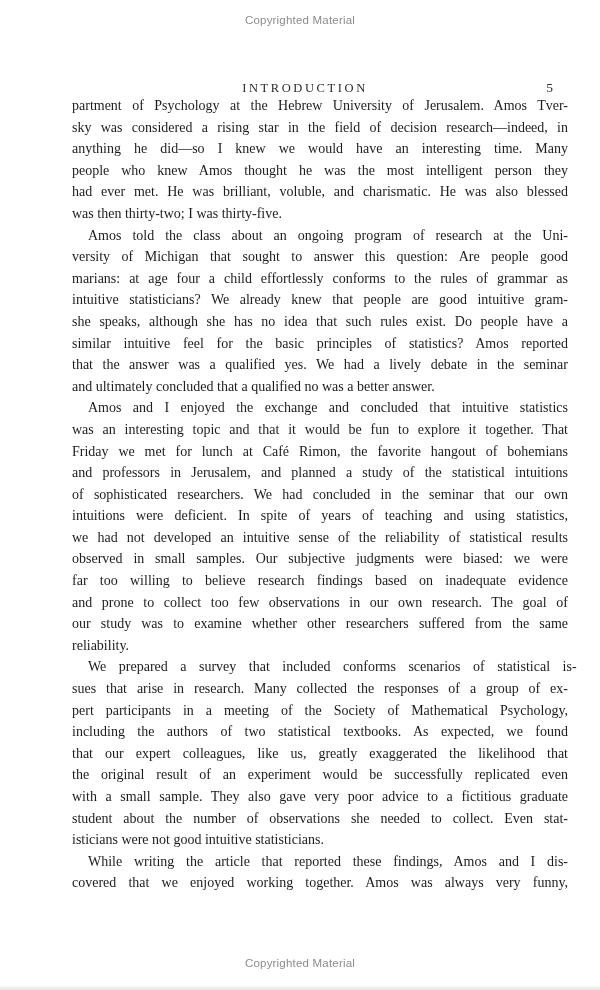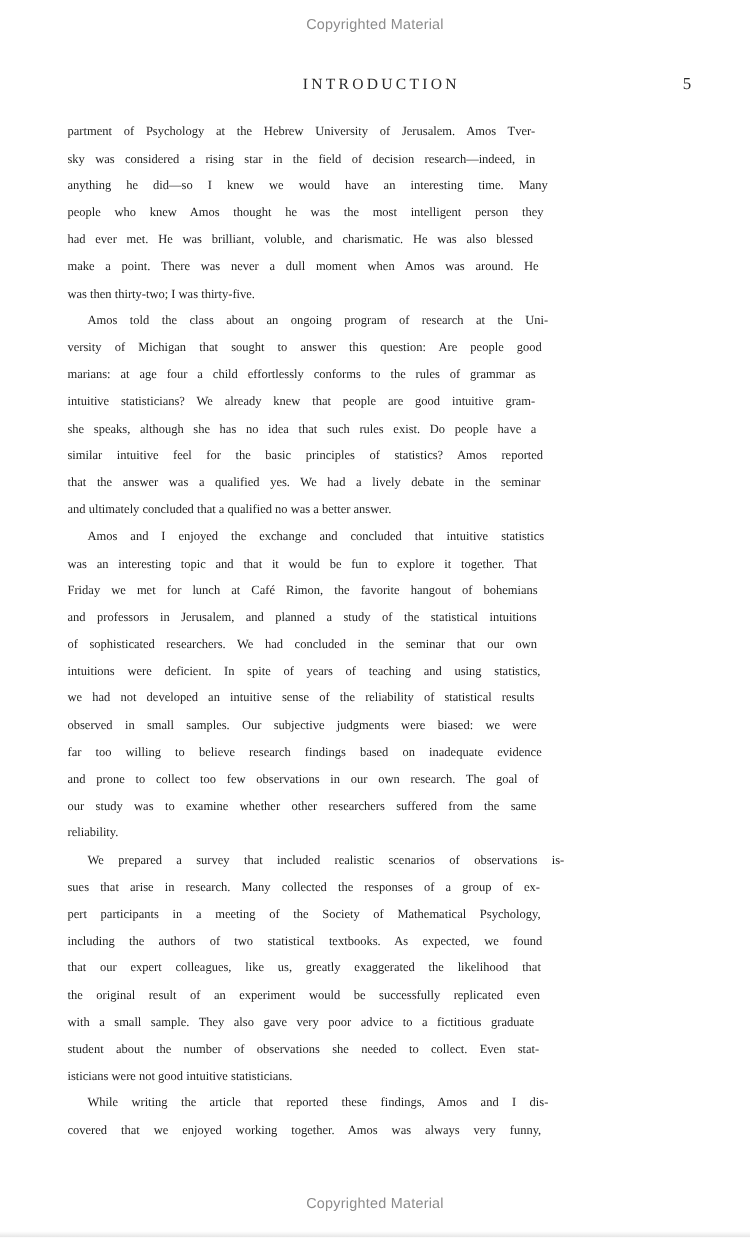--- a/index.html
+++ b/index.html
@@ -23,44 +23,44 @@
     text-align: center;
     font-family: "Liberation Sans", "DejaVu Sans", sans-serif;
     font-size: 11.5px;
     color: #8c8c8c;
     letter-spacing: 0.2px;
   }
   .watermark.top { top: 14px; }
   .watermark.bottom { top: 957px; }
   .page-header {
     position: absolute;
-    top: 60px;
+    top: 81px;
     left: 57px;
     width: 496px;
     height: 18px;
   }
   .chapter-title {
     text-align: center;
     font-size: 12.5px;
     letter-spacing: 2.6px;
     color: #2a2a2a;
   }
   .page-number {
     position: absolute;
     right: 0;
     top: -1px;
     font-size: 13.5px;
     color: #2a2a2a;
   }
   .body-text {
     position: absolute;
     top: 95px;
-    left: 54px;
+    left: 72px;
     width: 496px;
-    font-size: 10px;
+    font-size: 14px;
     line-height: 21.6px;
     color: #1c1c1c;
   }
   .line {
     height: 21.6px;
     white-space: nowrap;
   }
   .line > span {
     display: inline-block;
     white-space: nowrap;
@@ -87,21 +87,20 @@
     <div class="chapter-title">INTRODUCTION</div>
     <div class="page-number">5</div>
   </div>
 
   <div class="body-text">
       <div class="line"><span style="word-spacing: 6.92344px;">partment of Psychology at the Hebrew University of Jerusalem. Amos Tver-</span></div>
       <div class="line"><span style="word-spacing: 5.79297px;">sky was considered a rising star in the field of decision research—indeed, in</span></div>
       <div class="line"><span style="word-spacing: 9.53267px;">anything he did—so I knew we would have an interesting time. Many</span></div>
       <div class="line"><span style="word-spacing: 8.43466px;">people who knew Amos thought he was the most intelligent person they</span></div>
       <div class="line"><span style="word-spacing: 5.30729px;">had ever met. He was brilliant, voluble, and charismatic. He was also blessed</span></div>
-      <div class="line"><span style="word-spacing: 6.08293px;">make a point. There was never a dull moment when Amos was around. He</span></div>
       <div class="line"><span>was then thirty-two; I was thirty-five.</span></div>
       <div class="line indent"><span style="word-spacing: 7.47135px;">Amos told the class about an ongoing program of research at the Uni-</span></div>
       <div class="line"><span style="word-spacing: 8.00994px;">versity of Michigan that sought to answer this question: Are people good</span></div>
       <div class="line"><span style="word-spacing: 5.42788px;">marians: at age four a child effortlessly conforms to the rules of grammar as</span></div>
       <div class="line"><span style="word-spacing: 6.97344px;">intuitive statisticians? We already knew that people are good intuitive gram-</span></div>
       <div class="line"><span style="word-spacing: 5.21317px;">she speaks, although she has no idea that such rules exist. Do people have a</span></div>
       <div class="line"><span style="word-spacing: 9.16563px;">similar intuitive feel for the basic principles of statistics? Amos reported</span></div>
       <div class="line"><span style="word-spacing: 6.01004px;">that the answer was a qualified yes. We had a lively debate in the seminar</span></div>
       <div class="line"><span>and ultimately concluded that a qualified no was a better answer.</span></div>
       <div class="line indent"><span style="word-spacing: 7.87656px;">Amos and I enjoyed the exchange and concluded that intuitive statistics</span></div>
@@ -109,21 +108,21 @@
       <div class="line"><span style="word-spacing: 6.3737px;">Friday we met for lunch at Café Rimon, the favorite hangout of bohemians</span></div>
       <div class="line"><span style="word-spacing: 6.70455px;">and professors in Jerusalem, and planned a study of the statistical intuitions</span></div>
       <div class="line"><span style="word-spacing: 6.7642px;">of sophisticated researchers. We had concluded in the seminar that our own</span></div>
       <div class="line"><span style="word-spacing: 7.66051px;">intuitions were deficient. In spite of years of teaching and using statistics,</span></div>
       <div class="line"><span style="word-spacing: 5.62891px;">we had not developed an intuitive sense of the reliability of statistical results</span></div>
       <div class="line"><span style="word-spacing: 7.33906px;">observed in small samples. Our subjective judgments were biased: we were</span></div>
       <div class="line"><span style="word-spacing: 8.78125px;">far too willing to believe research findings based on inadequate evidence</span></div>
       <div class="line"><span style="word-spacing: 6.11538px; text-align: right;">and prone to collect too few observations in our own research. The goal of</span></div>
       <div class="line"><span style="word-spacing: 6.62784px;">our study was to examine whether other researchers suffered from the same</span></div>
       <div class="line"><span>reliability.</span></div>
-      <div class="line indent"><span style="word-spacing: 9.00469px;">We prepared a survey that included realistic scenarios of observations is-</span></div>
+      <div class="line indent"><span style="word-spacing: 9.00469px;">We prepared a survey that included conforms scenarios of statistical is-</span></div>
       <div class="line"><span style="word-spacing: 6.39423px;">sues that arise in research. Many collected the responses of a group of ex-</span></div>
       <div class="line"><span style="word-spacing: 8.44063px;">pert participants in a meeting of the Society of Mathematical Psychology,</span></div>
       <div class="line"><span style="word-spacing: 8.92969px;">including the authors of two statistical textbooks. As expected, we found</span></div>
       <div class="line"><span style="word-spacing: 8.54688px;">that our expert colleagues, like us, greatly exaggerated the likelihood that</span></div>
       <div class="line"><span style="word-spacing: 8.31406px;">the original result of an experiment would be successfully replicated even</span></div>
       <div class="line"><span style="word-spacing: 5.09736px;">with a small sample. They also gave very poor advice to a fictitious graduate</span></div>
       <div class="line"><span style="word-spacing: 7.34375px;">student about the number of observations she needed to collect. Even stat-</span></div>
       <div class="line"><span>isticians were not good intuitive statisticians.</span></div>
       <div class="line indent"><span style="word-spacing: 8.22017px;">While writing the article that reported these findings, Amos and I dis-</span></div>
       <div class="line"><span style="word-spacing: 8.63438px;">covered that we enjoyed working together. Amos was always very funny,</span></div>

